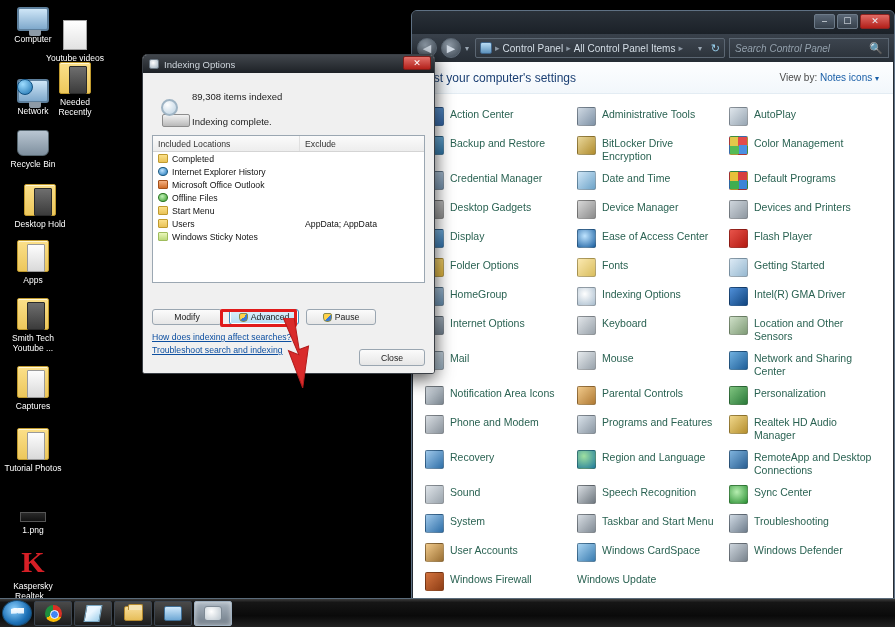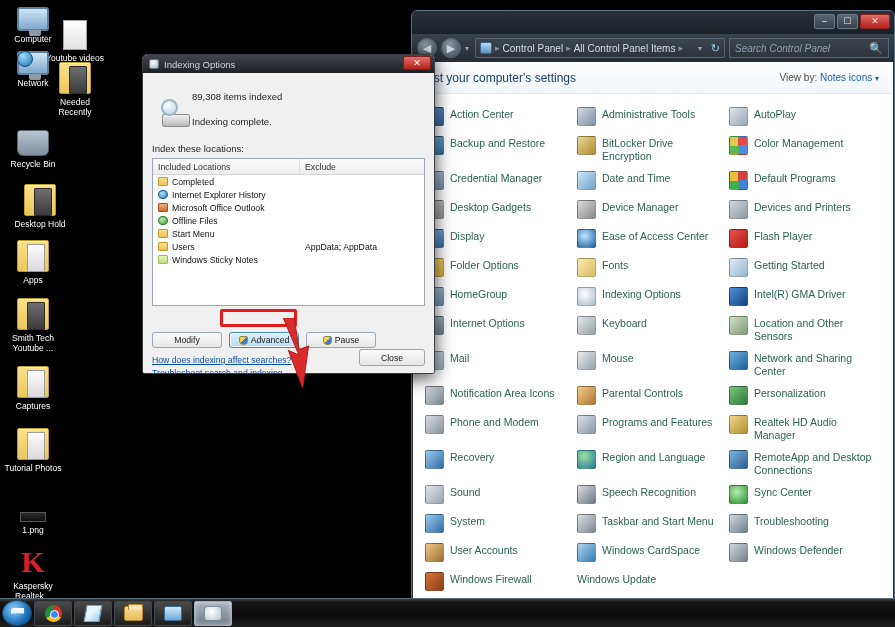--- a/index.html
+++ b/index.html
@@ -438,21 +438,21 @@
 
   <div class="desk-icon" style="left:2px; top:4px;">
     <span class="glyph ic-monitor"></span>
     <span class="lbl">Computer</span>
   </div>
   <div class="desk-icon" style="left:44px; top:20px;">
     <span class="glyph ic-doc"></span>
     <span class="lbl">Youtube videos ...</span>
   </div>
 
-  <div class="desk-icon" style="left:2px; top:48px;">
+  <div class="desk-icon" style="left:2px; top:76px;">
     <span class="glyph ic-monitor">
         <i class="ic-globe"></i>
       </span>
     <span class="lbl">Network</span>
   </div>
   <div class="desk-icon" style="left:44px; top:62px;">
     <span class="glyph ic-folder dark"></span>
     <span class="lbl">Needed Recently</span>
   </div>
 
@@ -742,21 +742,20 @@
         <div class="idx-bigicon">
           <span class="drum"></span>
             <span class="mag"></span>
         </div>
         <div class="idx-lines">
           <div class="l1">89,308 items indexed</div>
           <div class="l2">Indexing complete.</div>
         </div>
       </div>
 
-      <div class="idx-sub">Index these locations:</div>
 
       <div id="idx-list">
         <div class="hdr">
           <div class="c1">Included Locations</div>
           <div class="c2">Exclude</div>
         </div>
         <div id="idx-rows">
             <div class="row">
               <div class="c1">
                 <span class="rowico folder"></span>

